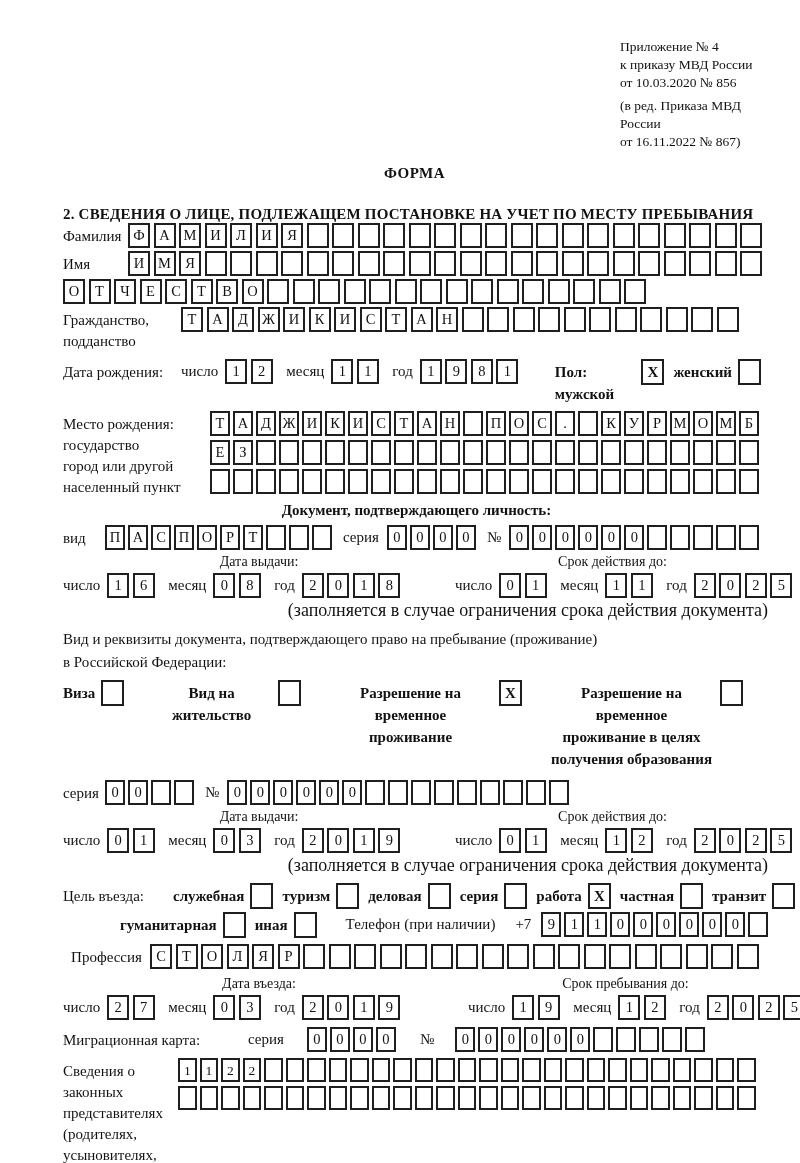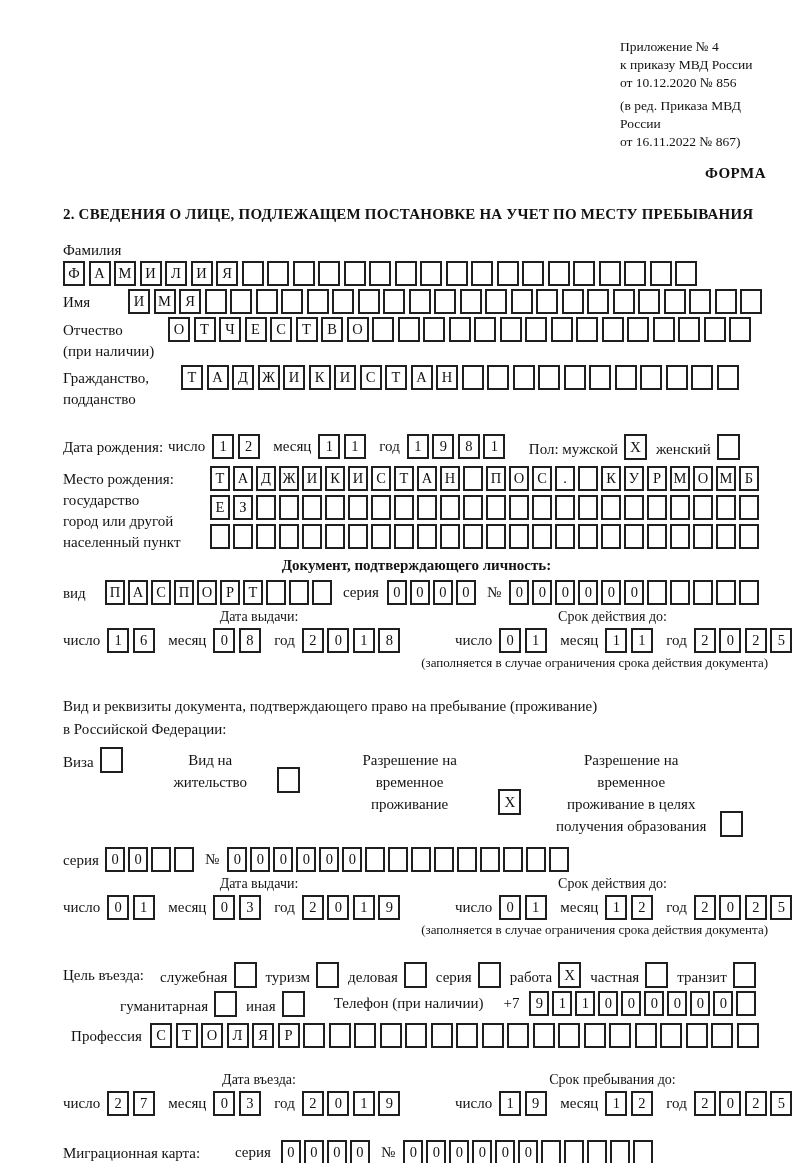--- a/index.html
+++ b/index.html
@@ -4,21 +4,21 @@
 <style>
   html,body { margin:0; padding:0; background:#ffffff; }
   body { width:800px; min-height:1163px; color:#121212;
          font-family:"Liberation Serif", serif; }
   .page { box-sizing:border-box; width:800px; min-height:1163px;
           padding:38px 30px 18px 63px; }
 
   
   .apx { margin-left:557px; font-size:13.5px; line-height:18px; }
   .apx .rev { margin-top:5px; }
-  .forma { text-align:right; font-weight:bold; font-size:15px; margin-top:14px; padding-right:4px; letter-spacing:0.5px; }
+  .forma { text-align:center; font-weight:bold; font-size:15px; margin-top:14px; padding-right:4px; letter-spacing:0.5px; }
 
   .title { text-align:center; font-weight:bold; font-size:15.5px; line-height:24px; margin-top:16px; }
   .blank-line { display:inline-block; width:55px; border-bottom:2px solid #333; height:14px; margin-left:10px; }
   .sec-heading { font-weight:bold; font-size:15px; margin-top:24px; letter-spacing:0.2px; }
 
   
   .row { display:flex; align-items:flex-start; margin-bottom:3px; }
   .lbl { font-size:15px; line-height:21px; padding-top:3px; flex-shrink:0; white-space:pre-line; }
   .sub { font-size:15px; padding-top:4px; flex-shrink:0; }
   .w42{width:42px;} .w65{width:65px;} .w87{width:87px;text-align:center;} .w105{width:105px;}
@@ -28,53 +28,53 @@
   .cell { display:inline-block; box-sizing:border-box; width:22px; height:25px;
           border:2px solid #1f1f1f; margin-right:3.5px; text-align:center;
           font-size:14.5px; line-height:21px; background:#fff; }
   .sm .cell { width:20px; margin-right:3px; }
   .xs .cell { width:18.5px; height:24px; margin-right:3px; font-size:13.5px; }
   .stack > .cells { margin-bottom:4px; }
 
   .checkbox { display:inline-block; box-sizing:border-box; width:23px; height:26px;
               border:2px solid #1f1f1f; text-align:center; font-size:15px; line-height:22px;
               flex-shrink:0; background:#fff; }
-  .ck { display:flex; align-items:flex-end; }
+  .ck { display:flex; align-items:flex-start;font-weight:bold; }
   .ck-label { font-size:15px; line-height:22px; white-space:pre-line; padding-top:2px; margin-right:6px; }
   .checkgroup { display:flex; align-items:flex-start; }
   .cg-tight .ck { margin-right:9px; }
   .cg-wide .ck { margin-right:27px; }
   .cg-wide .ck-label { text-align:center; }
 
   .center-bold { text-align:center; font-weight:bold; font-size:15px; margin:4px 0 6px 0; }
 
   .date-pair { display:flex; margin-top:4px; }
   .date-block { }
   .db-left { width:392px; flex-shrink:0; }
   .db-right { width:315px; flex-shrink:0; }
   .date-caption { text-align:center; font-size:14px; margin-bottom:3px; }
   .date-fields { display:flex; align-items:flex-start; }
   .date-fields .sub { margin-right:7px; }
   .date-fields .cells { margin-right:10px; }
-  .note-right { text-align:right; font-size:13px; margin-top:2px; padding-right:2px; }
+  .note-right { text-align:right; font-size:18px; margin-top:2px; padding-right:2px; }
 
   .plain { font-size:15px; line-height:23px; }
-  .mt6{margin-top:6px;} .mt8{margin-top:24px;} .mt10{margin-top:10px;} .mt14{margin-top:14px;flex-direction:column;}
+  .mt6{margin-top:6px;} .mt8{margin-top:7px;gap:13px;} .mt10{margin-top:10px;} .mt14{}
   .ml10{margin-left:10px;} .ml20{margin-left:20px;} .ml57{margin-left:57px;}
   .gap8{margin-left:8px; margin-right:8px;}
 </style>
 </head>
 <body>
 
 <div class="page">
 
   <div class="apx">
     <div>Приложение № 4</div>
     <div>к приказу МВД России</div>
-    <div>от 10.12.2020 № 856</div>
+    <div>от 10.03.2020 № 856</div>
     <div class="rev">(в ред. Приказа МВД России</div>
     <div>от 16.11.2022 № 867)</div>
   </div>
   <div class="forma">ФОРМА</div>
 
 
   <div class="sec-heading">2. СВЕДЕНИЯ О ЛИЦЕ, ПОДЛЕЖАЩЕМ ПОСТАНОВКЕ НА УЧЕТ ПО МЕСТУ ПРЕБЫВАНИЯ</div>
 
   <div class="row mt14">
     <span class="lbl w65">Фамилия</span>
@@ -132,22 +132,20 @@
         <span class="cell"></span>
         <span class="cell"></span>
         <span class="cell"></span>
         <span class="cell"></span>
         <span class="cell"></span>
         <span class="cell"></span>
       </span>
   </div>
 
   <div class="row">
-    <span class="lbl w105">Отчество
-(при наличии)</span>
     <span class="cells">
         <span class="cell">О</span>
         <span class="cell">Т</span>
         <span class="cell">Ч</span>
         <span class="cell">Е</span>
         <span class="cell">С</span>
         <span class="cell">Т</span>
         <span class="cell">В</span>
         <span class="cell">О</span>
         <span class="cell"></span>

